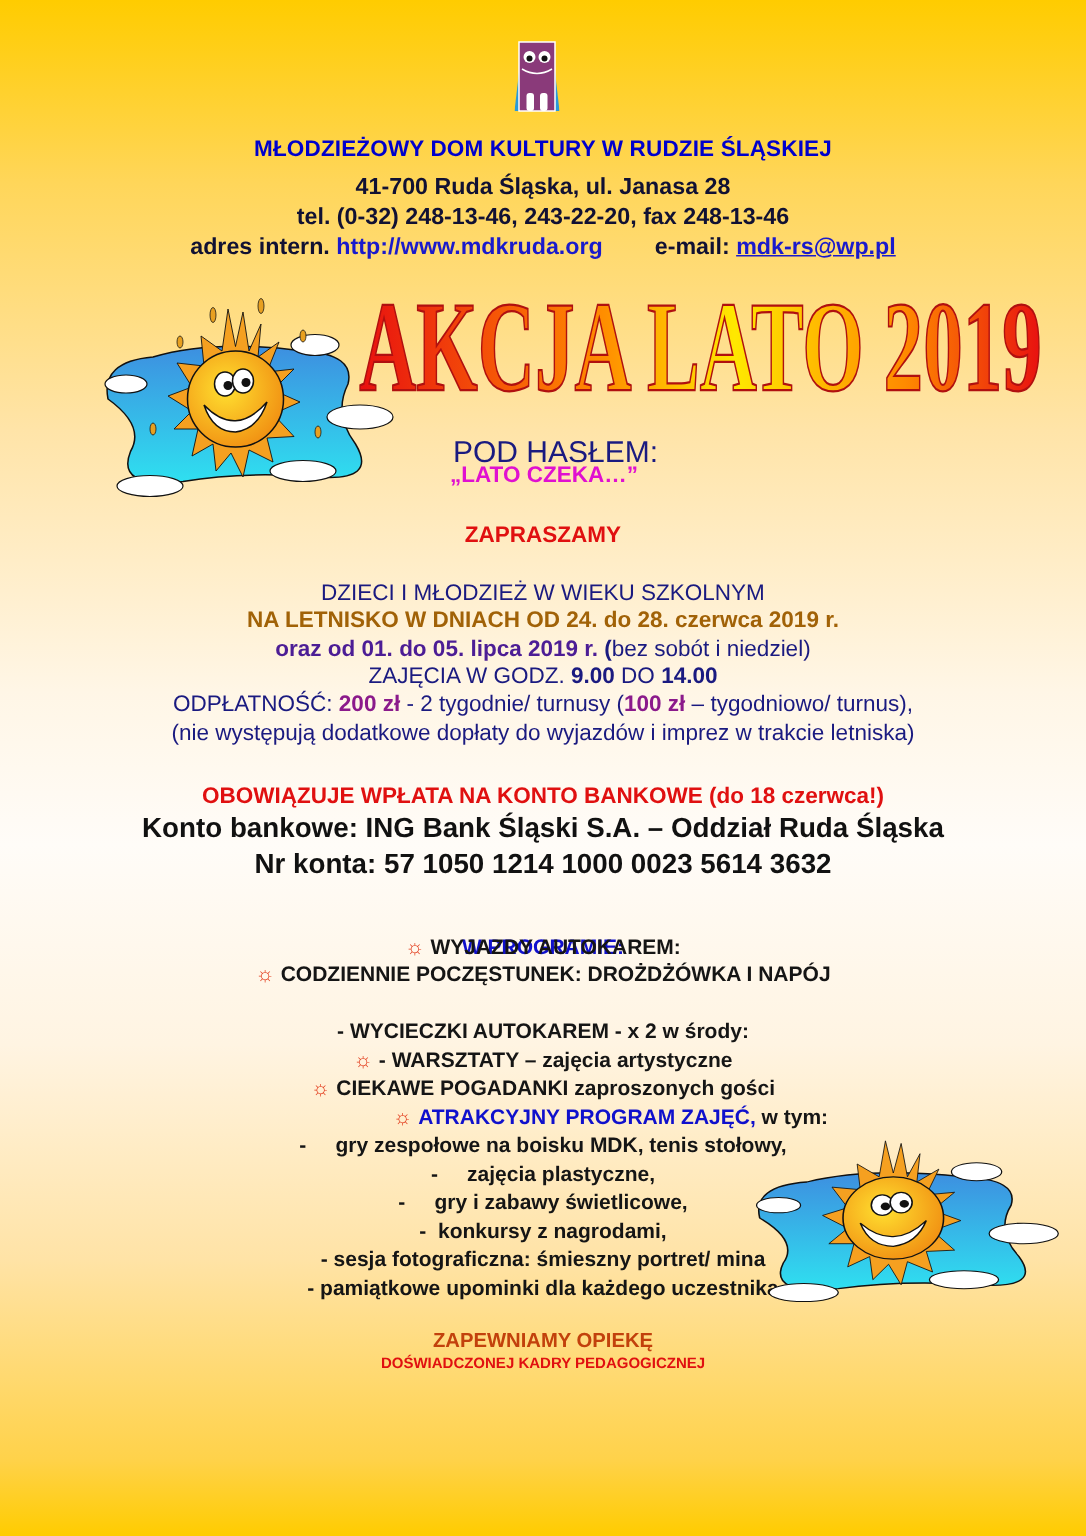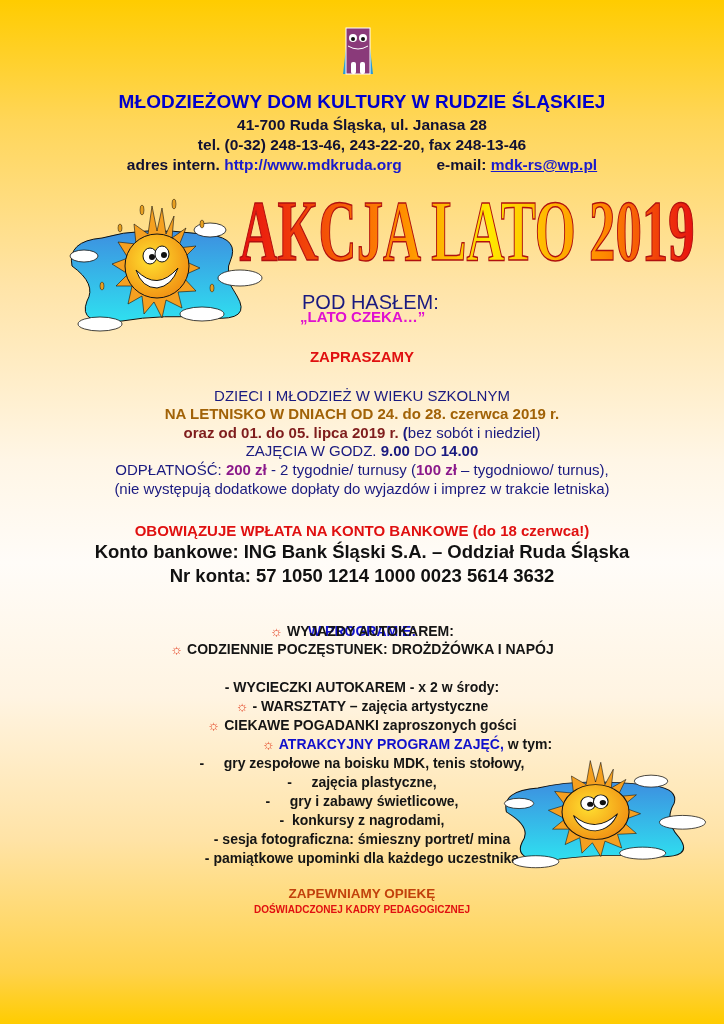--- a/index.html
+++ b/index.html
@@ -8,21 +8,21 @@
     font-family: "Liberation Sans", sans-serif;
     background: linear-gradient(to bottom,
       #FFCC00 0%, #FFD65A 12%, #FFE4A8 28%, #FFF6E6 45%,
       #FFFCF8 55%, #FFF4E2 68%, #FFE3A6 82%, #FFD24A 95%, #FFCC00 100%);
   }
   .abs { position: absolute; }
   .center { left: 0; width: 724px; text-align: center; white-space: nowrap; }
 
   
   #logo { left: 343px; top: 26px; width: 30px; height: 52px; }
-  #org-name { top: 91px; font-size: 19px; font-weight: bold; color: #0000CC; letter-spacing: 0.1px; }
+  #org-name { top: 91px; font-size: 15px; font-weight: bold; color: #0000CC; letter-spacing: 0.1px; }
   .addr { font-size: 15.5px; font-weight: bold; color: #111133; }
   #addr1 { top: 116px; }
   #addr2 { top: 136px; }
   #addr3 { top: 156px; }
   .link-blue { color: #1a1acc; }
   .link-u { color: #1a1acc; text-decoration: underline; }
 
   
   #title {
     left: 232px; top: 184px; width: 470px; height: 82px;
@@ -35,21 +35,21 @@
 
   #zapraszamy { top: 348px; font-size: 15px; font-weight: bold; color: #E01010; }
 
   .info { font-size: 15px; color: #1a1a80; }
   #info1 { top: 387px; }
   #info2 { top: 405px; color: #a16207; font-weight: bold; }
   #info3 { top: 424px; }
   #info4 { top: 442px; }
   #info5 { top: 461px; }
   #info6 { top: 480px; }
-  .mag { color: #7f1d1d; font-weight: bold; }
+  .mag { color: #4c1d95; font-weight: bold; }
   .purple { color: #8B1A8B; font-weight: bold; }
   .navy-b { color: #1a1a80; font-weight: bold; }
 
   #obowiazuje { top: 522px; font-size: 15px; font-weight: bold; color: #E01010; }
   #konto { top: 541px; font-size: 18.5px; font-weight: bold; color: #111; }
   #nr-konta { top: 565px; font-size: 18.5px; font-weight: bold; color: #111; }
 
   
   #w-programie { top: 623px; font-size: 14px; font-weight: bold; color: #1010CC; }
   .prog { font-size: 14px; font-weight: bold; color: #151515; }

